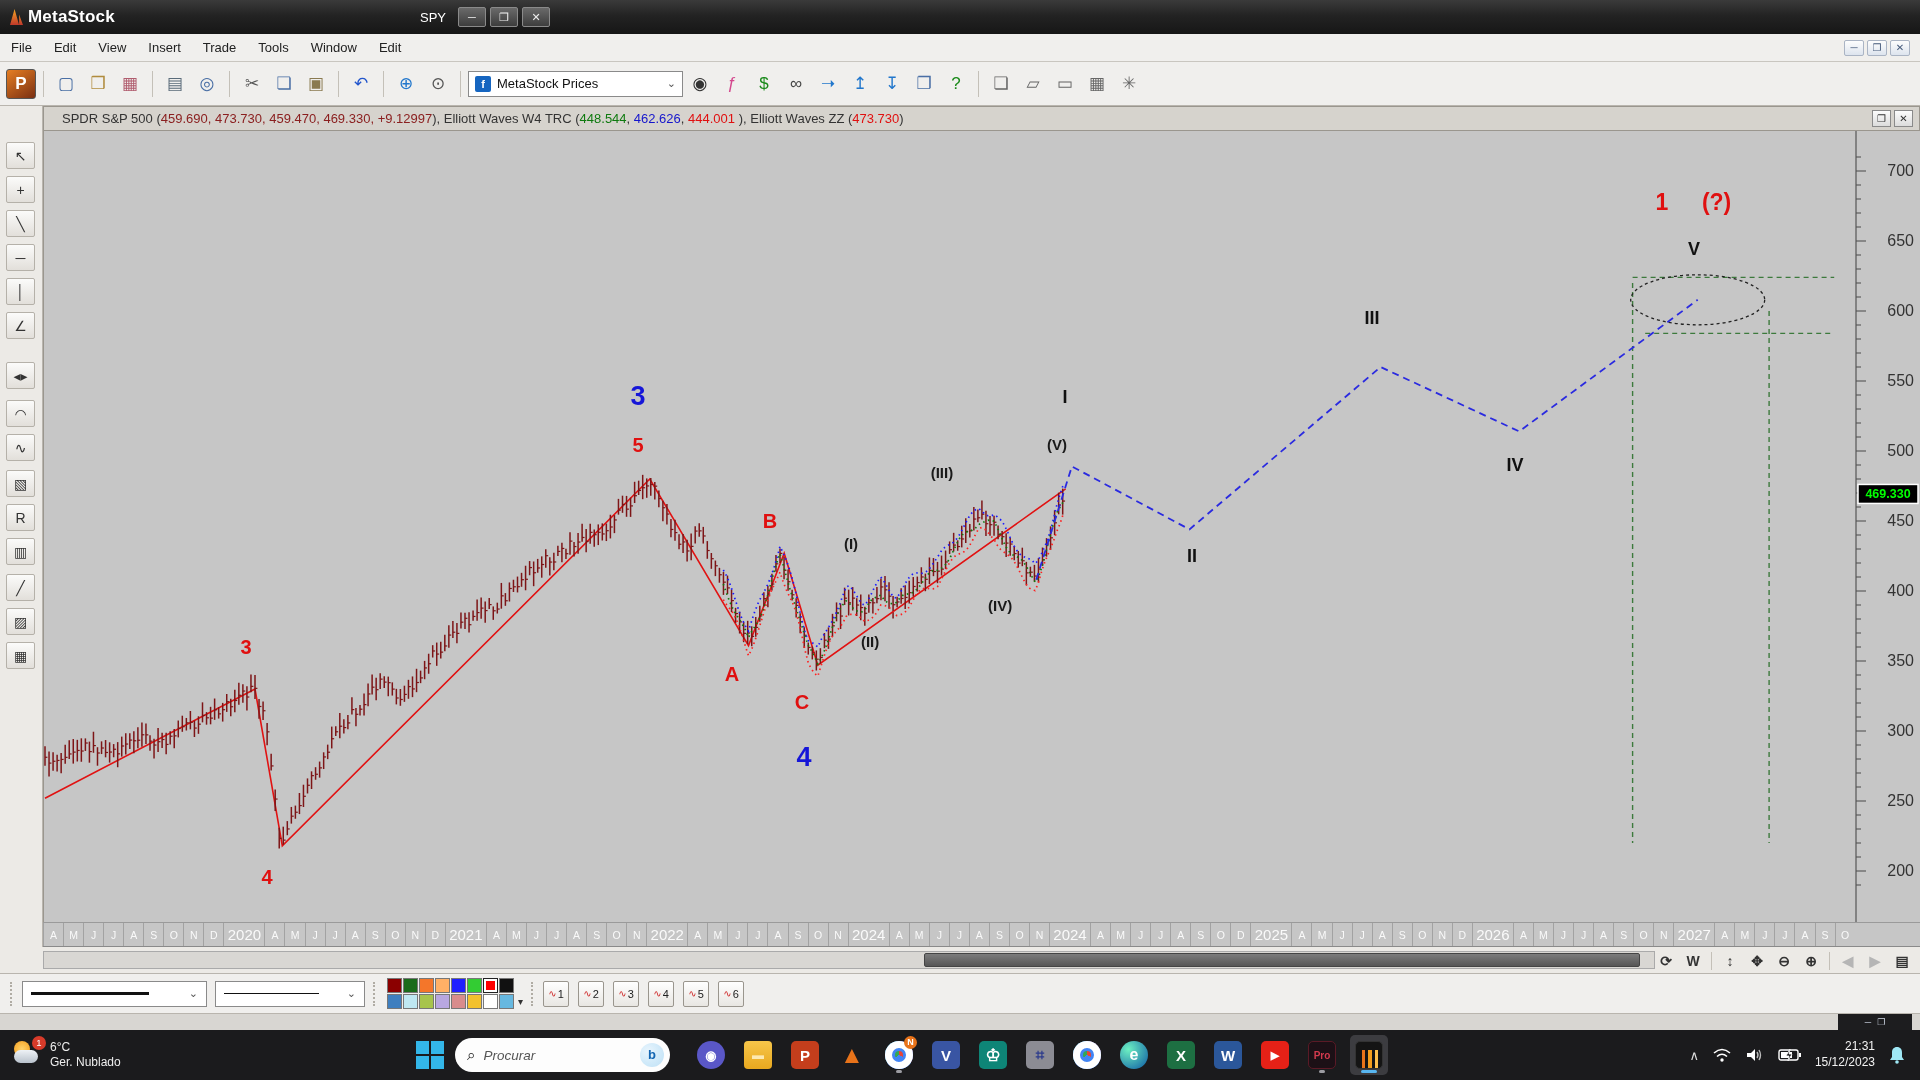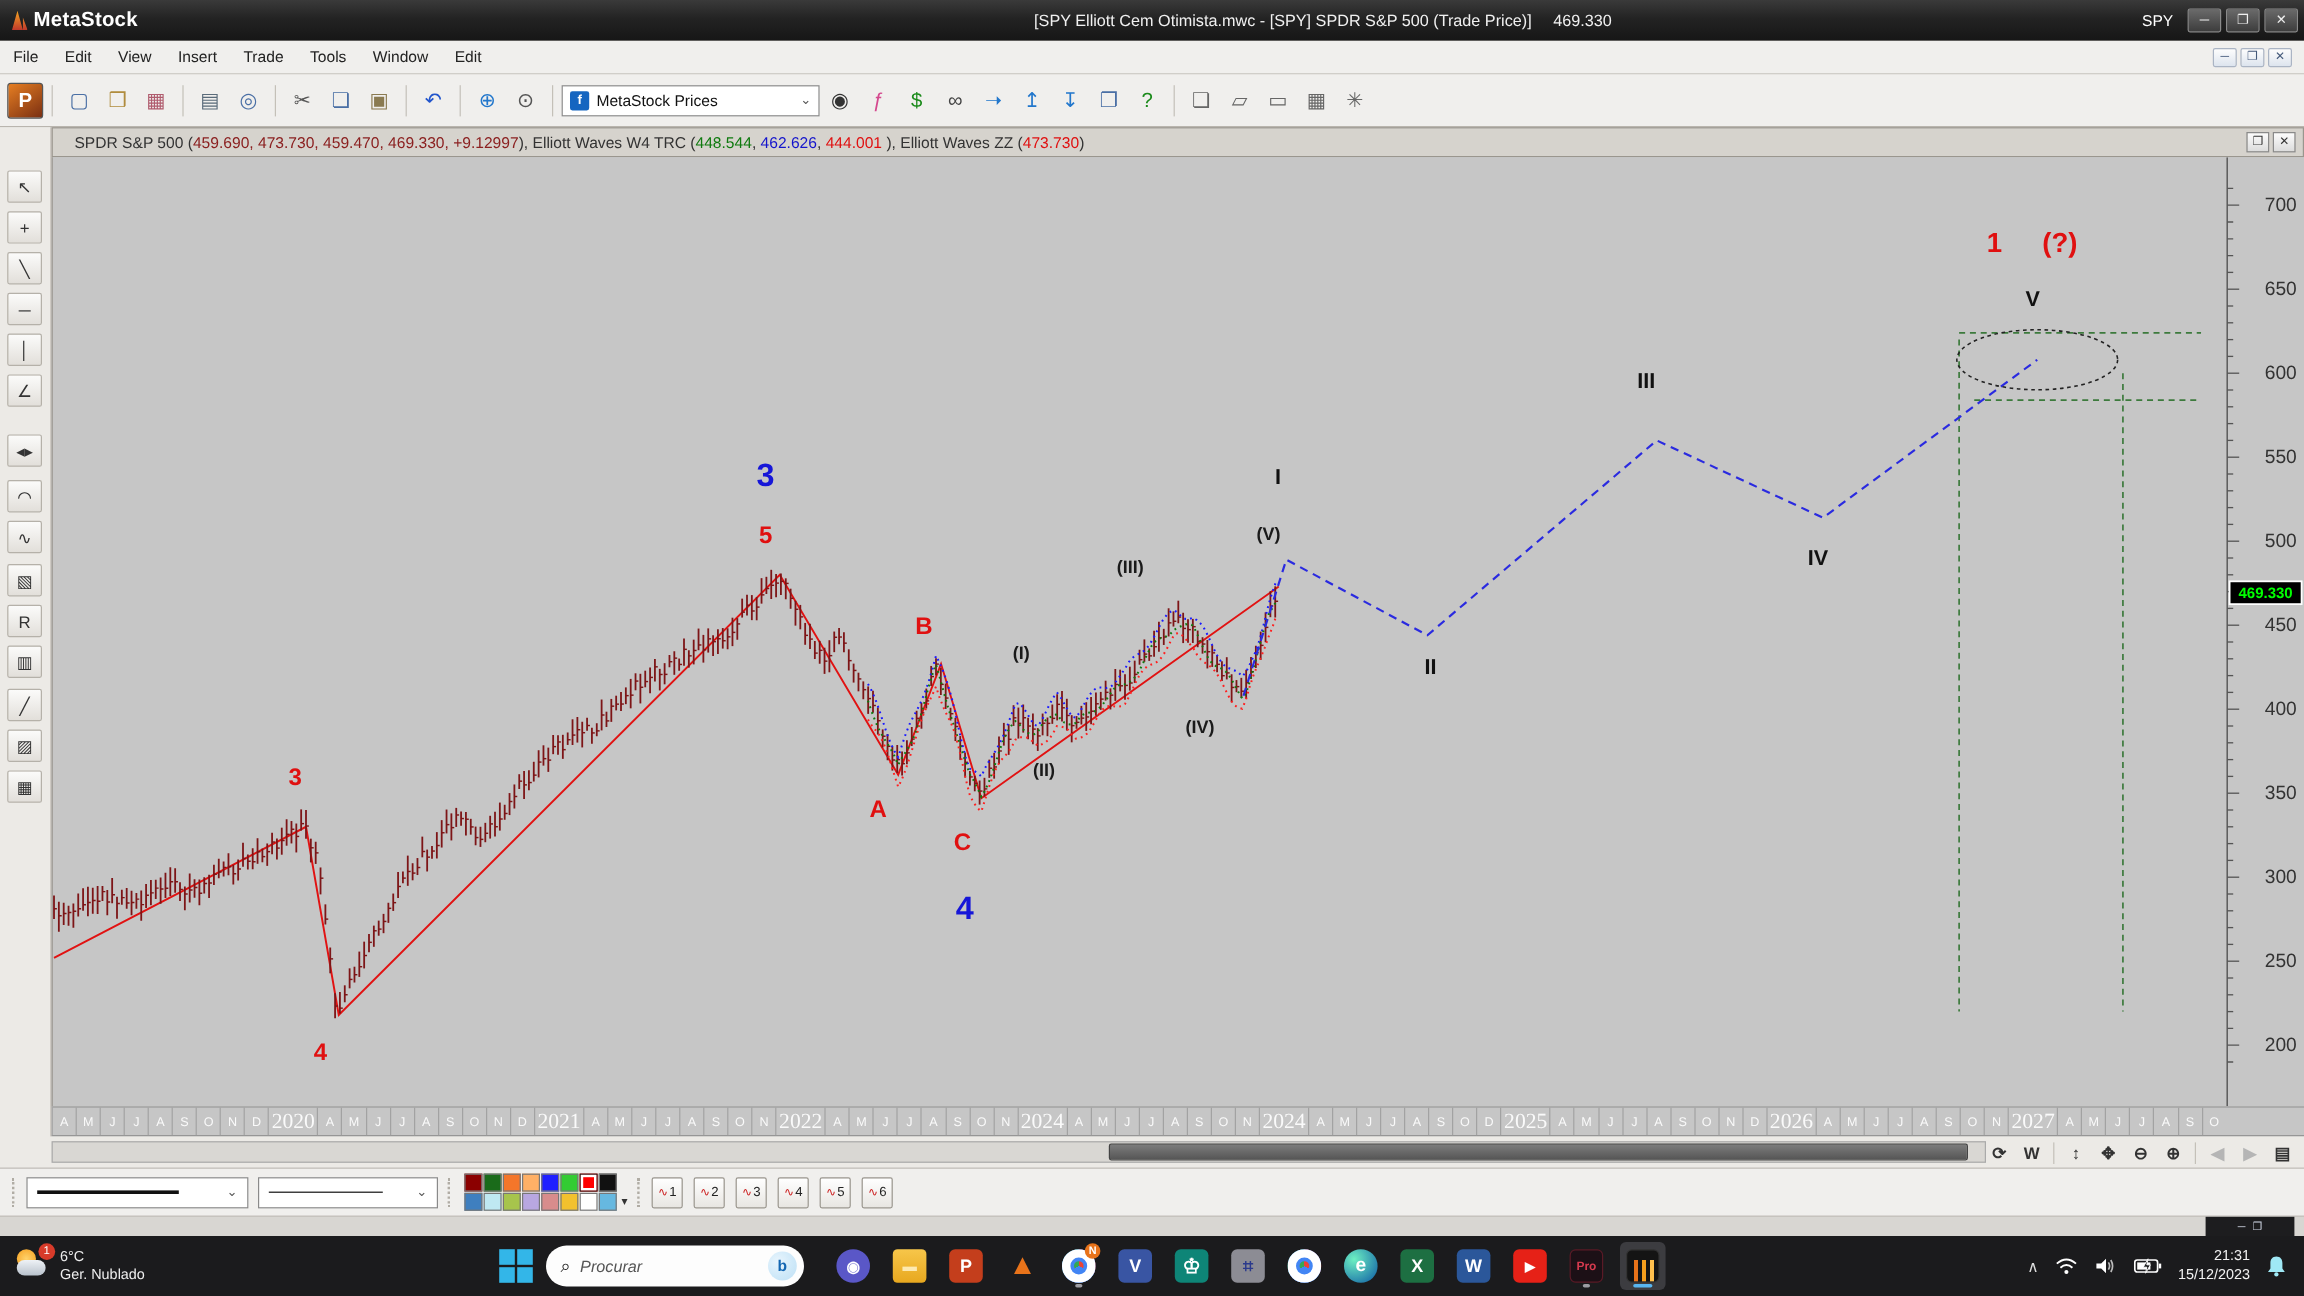--- a/index.html
+++ b/index.html
@@ -53,21 +53,21 @@
   .ltool { position:absolute; left:6px; width:29px; height:27px; border:1px solid #b5b1a9; background:linear-gradient(#fbfbfa,#e2dfda);
     border-radius:2px; display:flex; align-items:center; justify-content:center; font-size:14px; color:#333; }
 
   
   #chart-wrap { position:absolute; left:43px; top:131px; width:1877px; height:791px; background:#c6c6c6; border-left:1px solid #9a968e; }
   
   .xaxis { position:absolute; left:43px; top:922px; width:1877px; height:25px; background:#c6c6c6;
     border-top:1px solid #9a9a9a; border-bottom:1px solid #8a8a8a; display:flex; }
   .xinner { width:1812px; display:flex; }
   .xc { border-left:1px solid #a2a2a2; color:#fafafa; font-size:10.5px; display:flex; align-items:center; justify-content:center; overflow:hidden; }
-  .xc.m { flex:1; } .xc.y { flex:2.1; font-size:18px;font-family:Liberation Serif, serif; }
+  .xc.m { flex:1; } .xc.y { flex:2.1; font-size:15px; }
 
   
   .scrollrow { position:absolute; left:0; top:947px; width:1920px; height:27px; background:#eceae6; border-bottom:1px solid #b9b5ae; }
   .strack { position:absolute; left:43px; top:4px; width:1612px; height:18px; background:#d9d7d3; border:1px solid #aaa; }
   .sthumb { position:absolute; left:880px; top:1px; width:716px; height:14px; background:linear-gradient(#7c7c7c,#565656); border:1px solid #444; border-radius:2px; }
   .navbtns { position:absolute; right:6px; top:2px; display:flex; align-items:center; gap:3px; height:23px; }
   .nbtn { width:24px; height:22px; display:flex; align-items:center; justify-content:center; font-size:14px; color:#333;
     border:1px solid transparent; border-radius:2px; font-weight:bold; }
   .nbtn.dis { color:#b5b5b5; }
   .nsep { width:1px; height:18px; background:#c4c0b8; margin:0 3px; }
@@ -122,23 +122,20 @@
 </style>
 </head>
 <body>
 
 <div id="app">
 
   <div class="titlebar">
     <div class="logo-wrap">
       <div class="logo-mark"></div>
       <span class="app-name">MetaStock</span>
-    </div>
-    <div class="title-center">
-      <span>[SPY Elliott Cem Otimista.mwc - [SPY] SPDR S&amp;P 500 (Trade Price)]</span><span class="title-price">469.330</span>
     </div>
     <div class="title-right">
       <span class="spy-label">SPY</span>
       <div class="winbtn">─</div>
       <div class="winbtn">❐</div>
       <div class="winbtn">✕</div>
     </div>
   </div>
 
   <div class="menubar">

